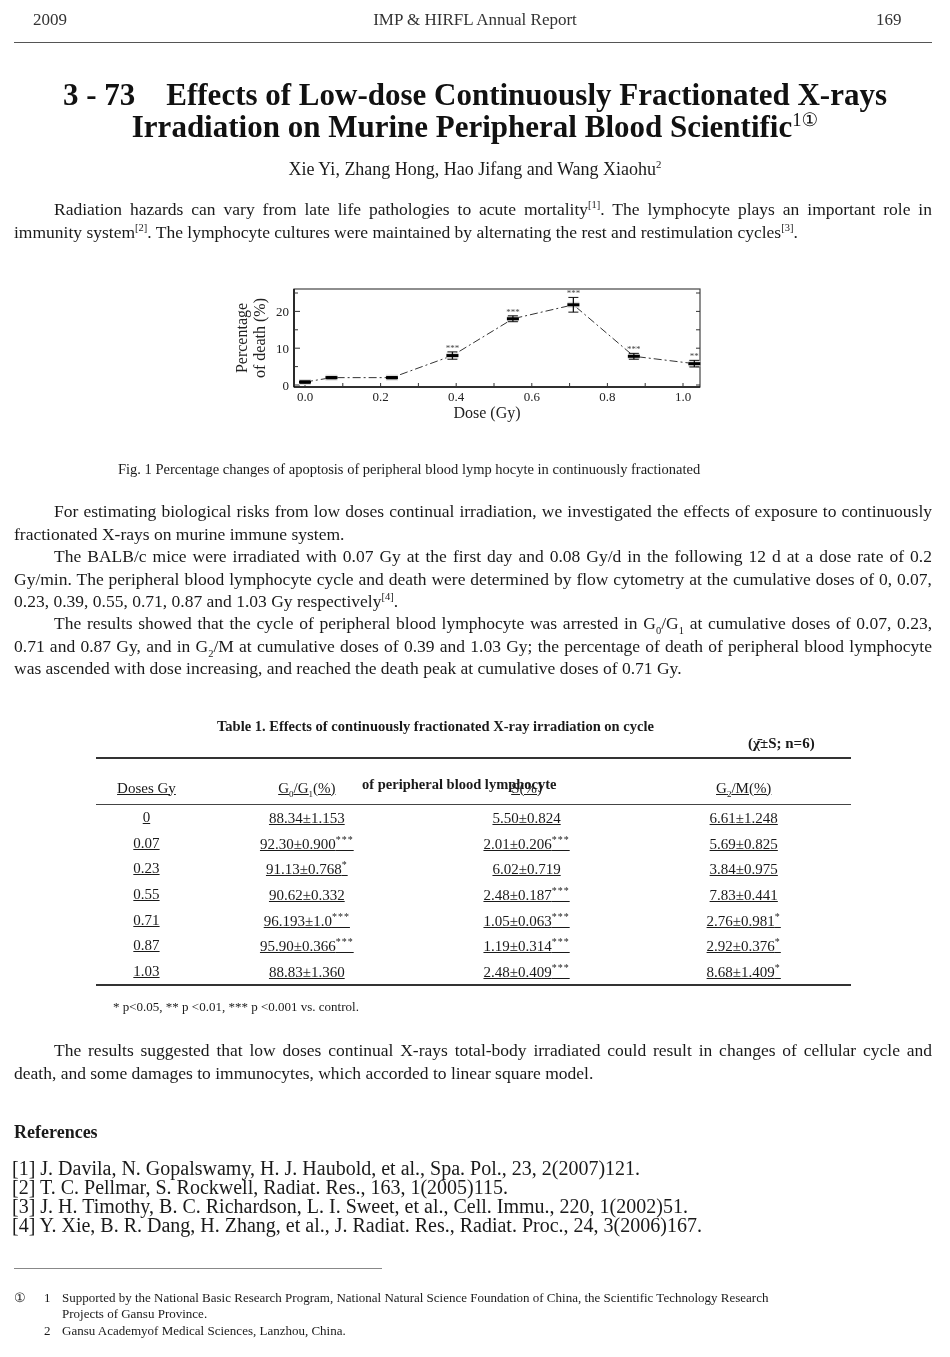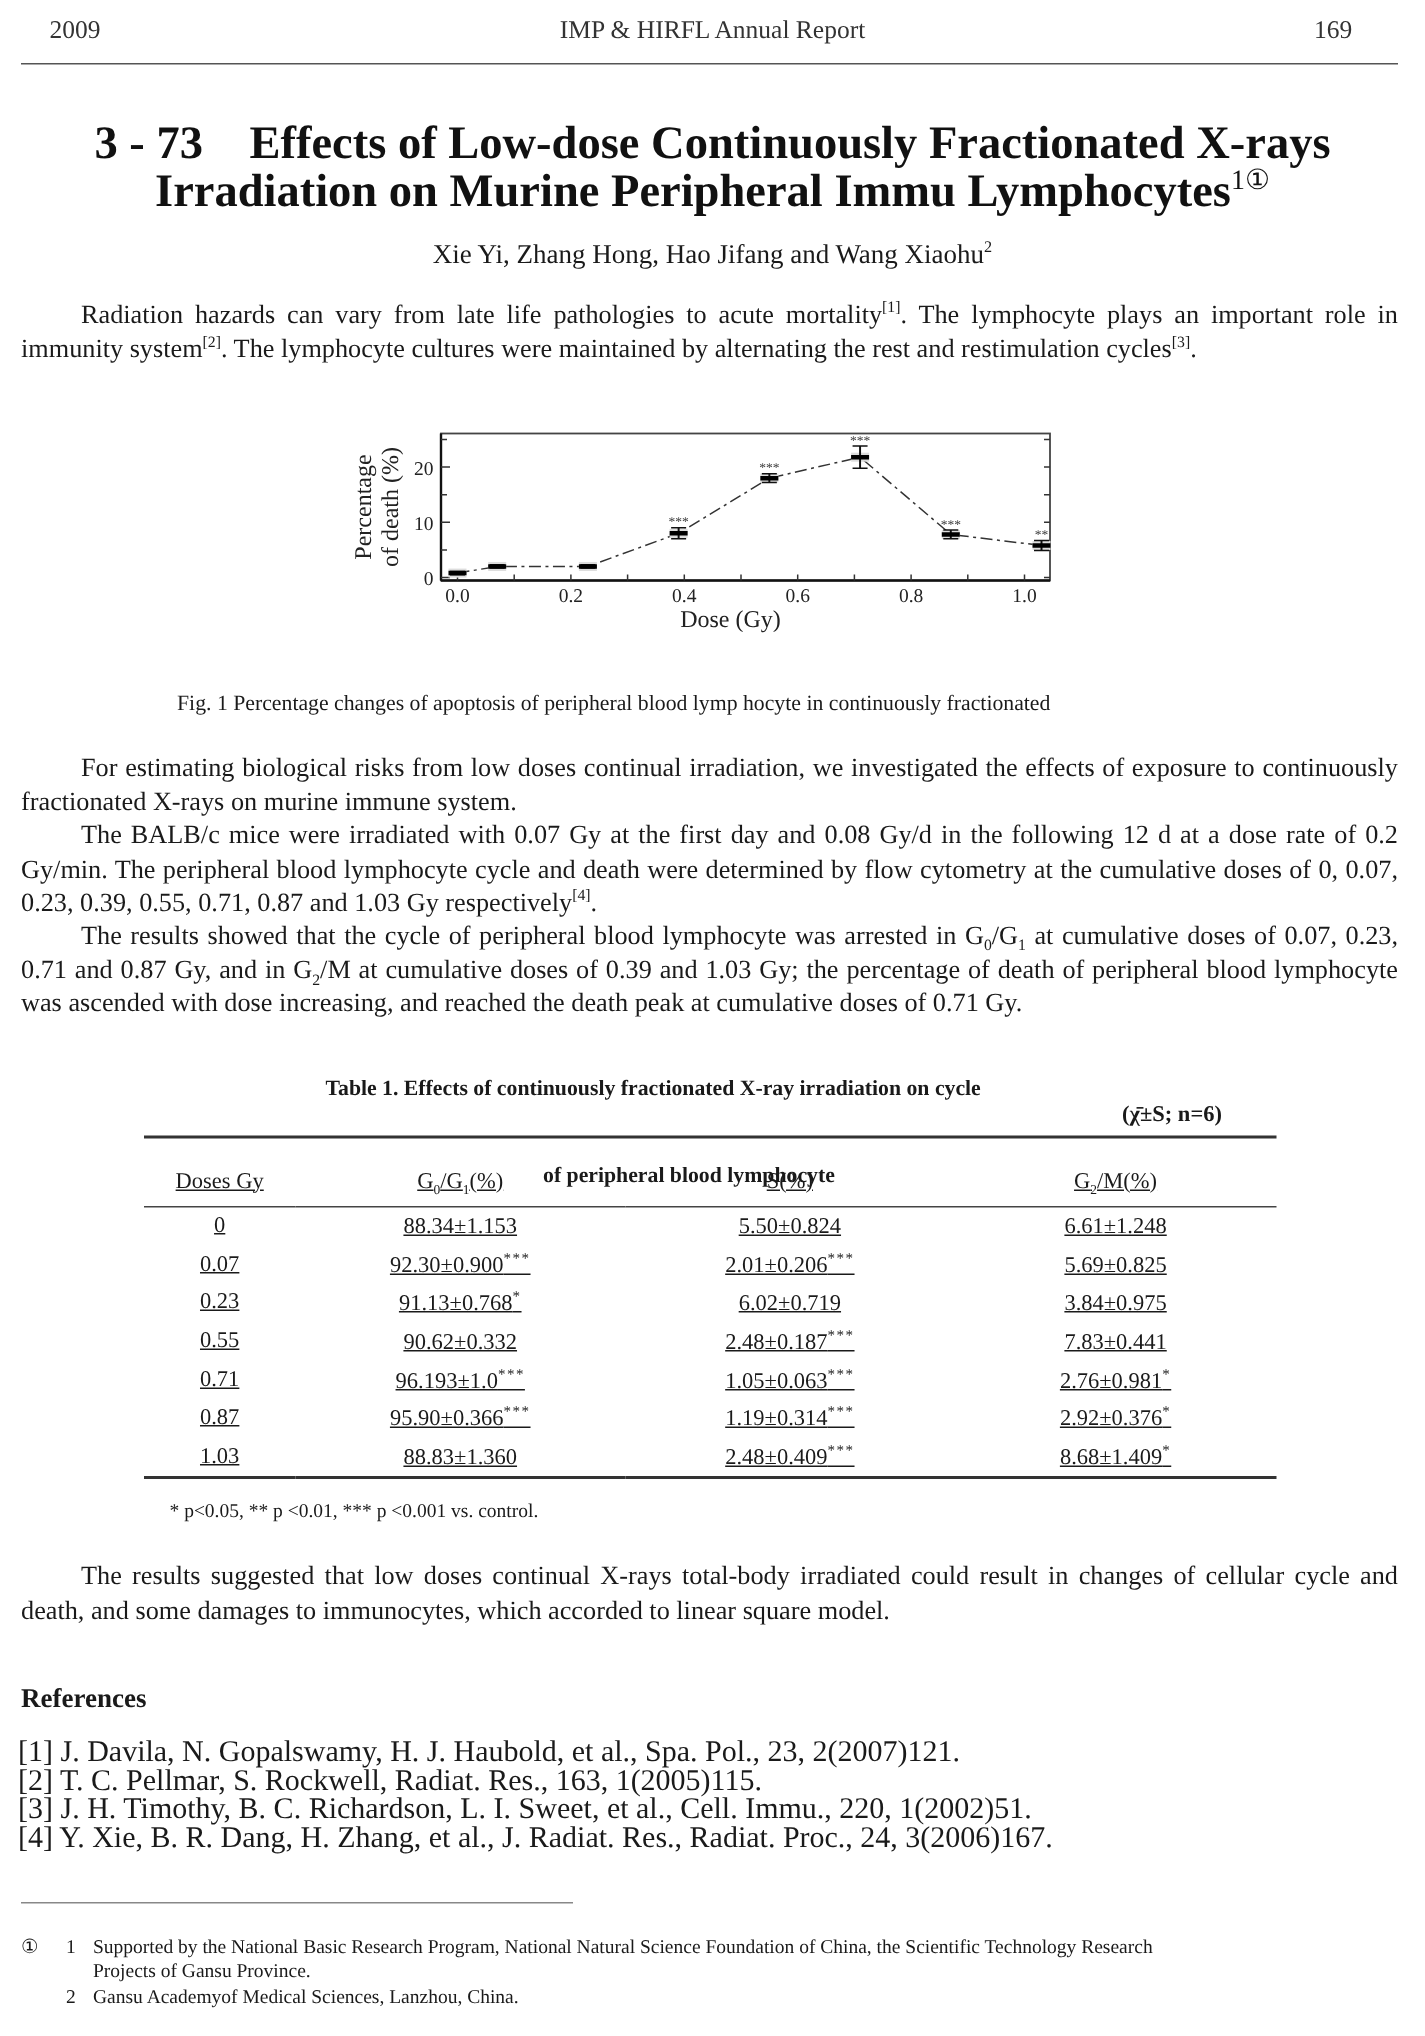--- a/index.html
+++ b/index.html
@@ -34,21 +34,21 @@
 
 <div class="abs hdr" style="left:33px;">2009</div>
 <div class="abs hdr" style="left:0;width:950px;text-align:center;">IMP &amp; HIRFL Annual Report</div>
 <div class="abs hdr" style="left:876px;">169</div>
 <div class="abs hdr-rule"></div>
 
 <div class="abs title" style="top:76px;">
   <span>3 - 73</span>&nbsp;&nbsp;&nbsp;&nbsp;<span>Effects of Low-dose Continuously Fractionated X-rays</span>
 </div>
 <div class="abs title" style="top:108px;">
-  <span>Irradiation on Murine Peripheral Immu Lymphocytes</span><span class="sup" style="font-weight:normal;">1①</span>
+  <span>Irradiation on Murine Peripheral Blood Scientific</span><span class="sup" style="font-weight:normal;">1①</span>
 </div>
 
 <div class="abs authors">
   <span>Xie Yi, Zhang Hong, Hao Jifang and Wang Xiaohu</span><span class="sup">2</span>
 </div>
 
 <div class="abs para indent" style="top:198px;">
   <span>Radiation hazards can vary from late life pathologies to acute mortality</span><span class="sup">[1]</span><span>. The lymphocyte plays an important role in immunity system</span><span class="sup">[2]</span><span>. The lymphocyte cultures were maintained by alternating the rest and restimulation cycles</span><span class="sup">[3]</span><span>.</span>
 </div>
 

